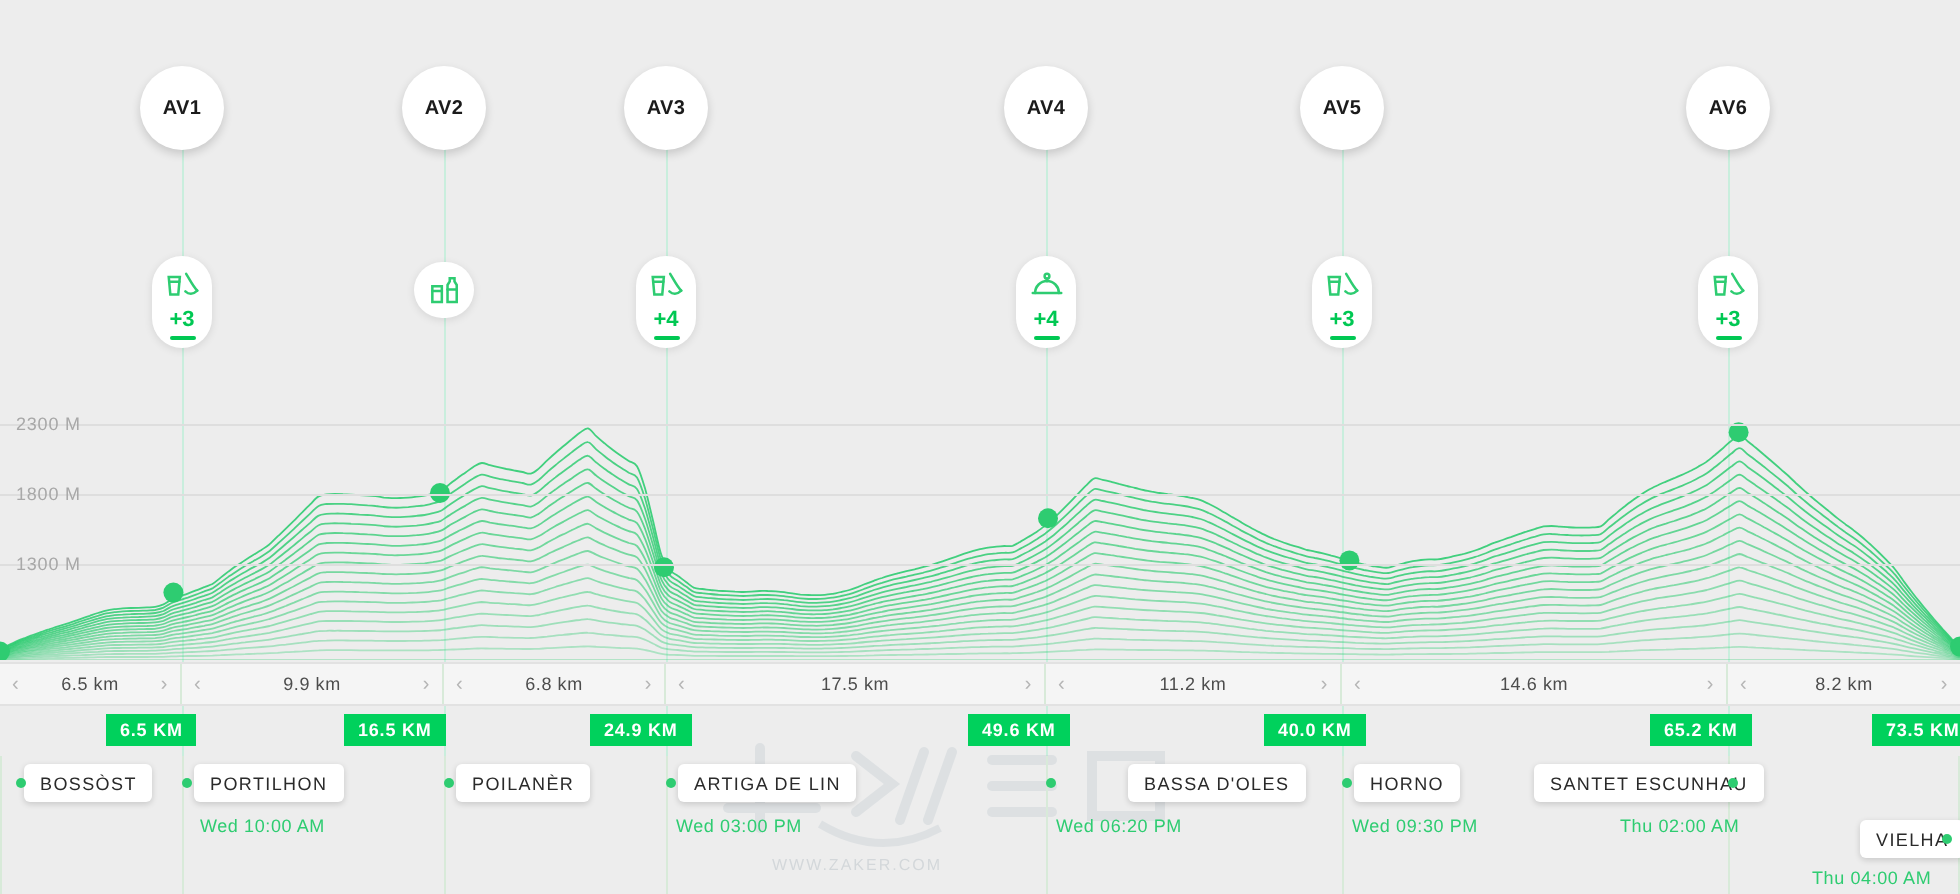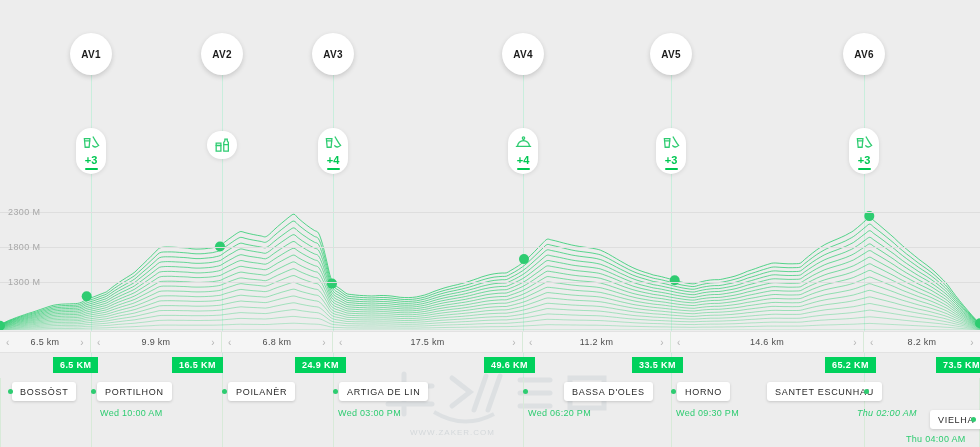--- a/index.html
+++ b/index.html
@@ -136,21 +136,21 @@
   .time.last { top: 434px; }
 
   
   .botline {
     position: absolute; top: 378px; height: 69px; width: 1px;
     background: #d8ead9; z-index: 4;
   }
 
   
   #watermark {
-    position: absolute; left: 374px; top: 368px;
+    position: absolute; left: 350px; top: 368px;
     width: 250px; height: 74px;
     z-index: 3; opacity: 0.30; pointer-events: none; text-align: right;
   }
   #watermark .wm-text {
     position: absolute; left: 36px; top: 60px;
     font-size: 8px; color: #9aa7b0; letter-spacing: 1px;
   }
 </style>
 </head>
 <body>
@@ -321,21 +321,21 @@
         <span>8.2 km</span>
         <span class="chev r">›</span>
       </div>
     </div>
 
   <div id="km-layer">
       <div class="kmpill" style="left: 53px;">6.5 KM</div>
       <div class="kmpill" style="left: 172px;">16.5 KM</div>
       <div class="kmpill" style="left: 295px;">24.9 KM</div>
       <div class="kmpill" style="left: 484px;">49.6 KM</div>
-      <div class="kmpill" style="left: 632px;">33.5 KM</div>
+      <div class="kmpill" style="left: 632px;">40.0 KM</div>
       <div class="kmpill" style="left: 825px;">65.2 KM</div>
       <div class="kmpill" style="left: 936px;">73.5 KM</div>
     </div>
 
   <div id="botline-layer">
       <div class="botline" style="left: 0px;"></div>
       <div class="botline" style="left: 91px;"></div>
       <div class="botline" style="left: 222px;"></div>
       <div class="botline" style="left: 333px;"></div>
       <div class="botline" style="left: 523px;"></div>
@@ -361,21 +361,21 @@
       <div class="dot-small" style="left: 864px;"></div>
       <div class="place vielha" style="left: 930px;">VIELHA</div>
       <div class="dot-small vielha" style="left: 971px;"></div>
     </div>
 
   <div id="time-layer">
       <div class="time" style="left: 100px;">Wed 10:00 AM</div>
       <div class="time" style="left: 338px;">Wed 03:00 PM</div>
       <div class="time" style="left: 528px;">Wed 06:20 PM</div>
       <div class="time" style="left: 676px;">Wed 09:30 PM</div>
-      <div class="time" style="left: 857px; font-style: italic;">Thu 02:00 AM</div>
+      <div class="time" style="left: 810px;">Thu 02:00 AM</div>
       <div class="time last" style="left: 906px;">Thu 04:00 AM</div>
     </div>
 
   <div id="watermark">
     <svg width="250" height="60" viewBox="0 0 250 60">
       <g fill="none" stroke="#b9c4cc" stroke-width="5" stroke-linecap="round">
         <path d="M14 18 h44"></path>
           <path d="M30 6 v40"></path>
           <path d="M14 36 h44"></path>
         <path d="M78 10 l18 14 -18 14"></path>

